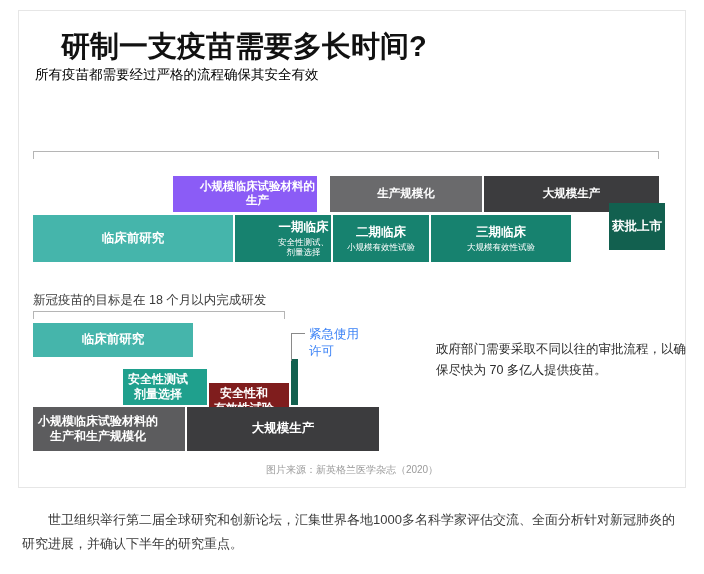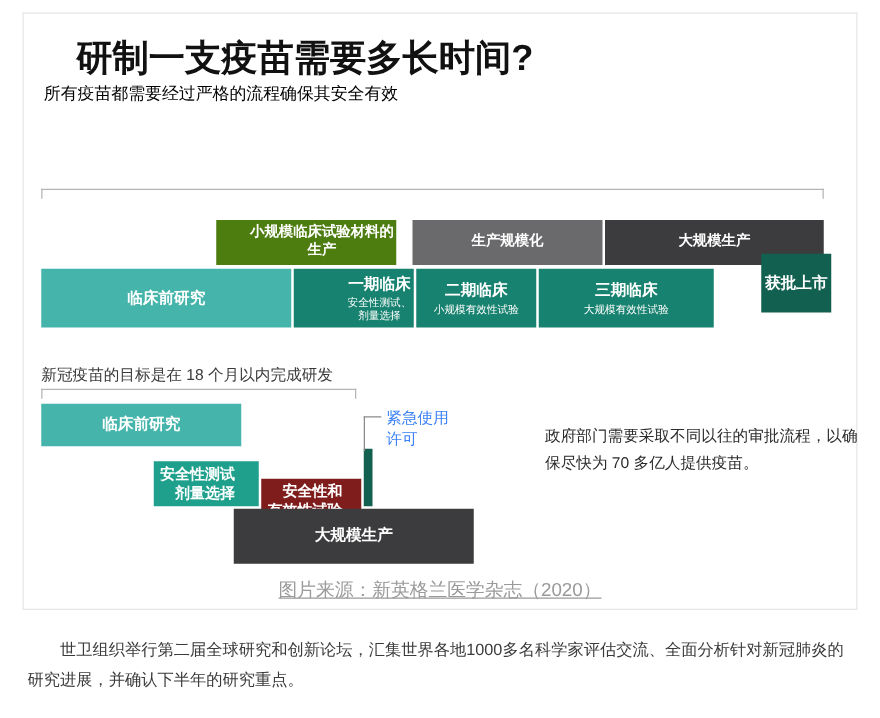--- a/index.html
+++ b/index.html
@@ -64,59 +64,59 @@
     font-size:12.5px;color:#3a3a3a;white-space:nowrap;text-align:center;
   }
   .b2{
     position:absolute;
     box-sizing:border-box;
     display:flex;align-items:center;
     color:#ffffff;font-weight:bold;
     line-height:1.25;
   }
   .b2.c{justify-content:center;text-align:center;}
-  .b2.l{justify-content:flex-start;padding-left:5px;text-align:right;}
+  .b2.l{justify-content:flex-start;padding-left:5px;text-align:center;}
 
   .eu-line{
     position:absolute;
     border-top:1px solid #8a8a8a;
     border-left:1px solid #8a8a8a;
     box-sizing:border-box;
   }
   .eu-label{
     position:absolute;
     font-size:12.5px;color:#3b82f6;line-height:1.35;
   }
   .rightpara{
     position:absolute;
     font-size:12.5px;color:#2b2b2b;line-height:1.65;margin-left:21px;
   }
   .source{
     position:absolute;left:0;top:452px;width:100%;
-    text-align:center;font-size:15px;color:#9a9a9a;text-decoration:underline;
+    text-align:center;font-size:10px;color:#9a9a9a;
   }
   .footpara{
     position:absolute;left:22px;top:508px;width:664px;
     font-size:13px;color:#3a3a3a;line-height:1.85;
     text-indent:26px;
   }
 </style>
 </head>
 <body>
 
 <div class="card">
 
   <div class="title">研制一支疫苗需要多长时间?</div>
   <div class="subtitle">所有疫苗都需要经过严格的流程确保其安全有效</div>
 
 
   <div class="bracket" style="left:14px;top:140px;width:626px;"></div>
 
   <div class="grayrow">
-    <div class="bar" style="left:154px;top:165px;width:144px;background:#4d7c0f;padding-left:25px;">
+    <div class="bar" style="left:154px;top:165px;width:144px;background:#8b5cf6;padding-left:25px;">
       <span class="ttl">小规模临床试验材料的生产</span>
     </div>
     <div class="bar" style="left:311px;top:165px;width:152px;background:#6a6a6c;">
       <span class="ttl">生产规模化</span>
     </div>
     <div class="bar" style="left:465px;top:165px;width:175px;background:#3c3c3e;">
       <span class="ttl">大规模生产</span>
     </div>
   </div>
 
@@ -158,20 +158,24 @@
     <span>安全性和
 有效性试验</span>
   </div>
 
   <div class="b2" style="left:272px;top:348px;width:7px;height:46px;background:#12604f;"></div>
 
   <div class="eu-line" style="left:272px;top:322px;width:14px;height:28px;border-right:none;border-bottom:none;"></div>
   <div class="eu-label" style="left:290px;top:315px;white-space:pre-line;">紧急使用
 许可</div>
 
+  <div class="b2 l" style="left:14px;top:396px;width:152px;height:44px;background:#5c5c5e;font-size:12px;white-space:pre-line;">
+    <span>小规模临床试验材料的
+生产和生产规模化</span>
+  </div>
 
   <div class="b2 c" style="left:168px;top:396px;width:192px;height:44px;background:#3c3c3e;font-size:12.5px;">
     <span>大规模生产</span>
   </div>
 
   <div class="rightpara" style="left:396px;top:328px;width:250px;">政府部门需要采取不同以往的审批流程，以确保尽快为 70 多亿人提供疫苗。</div>
 
   <div class="source">图片来源：新英格兰医学杂志（2020）</div>
 </div>
 

